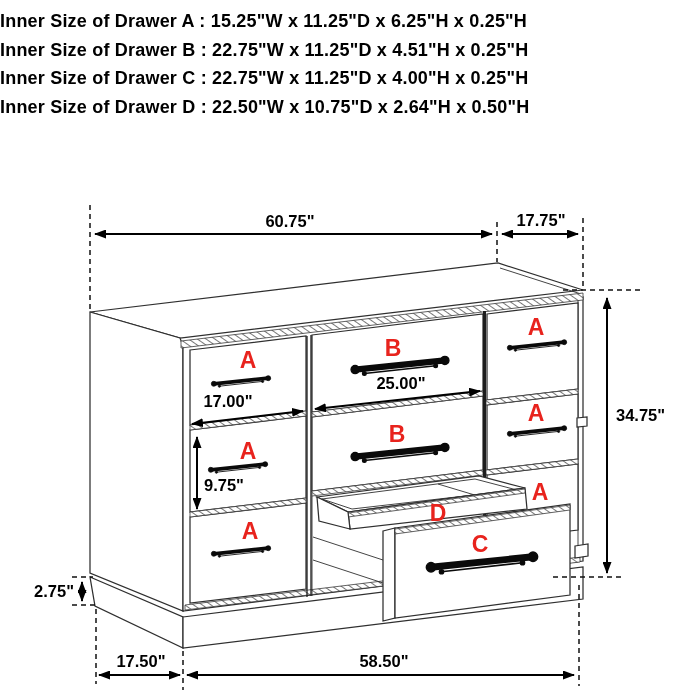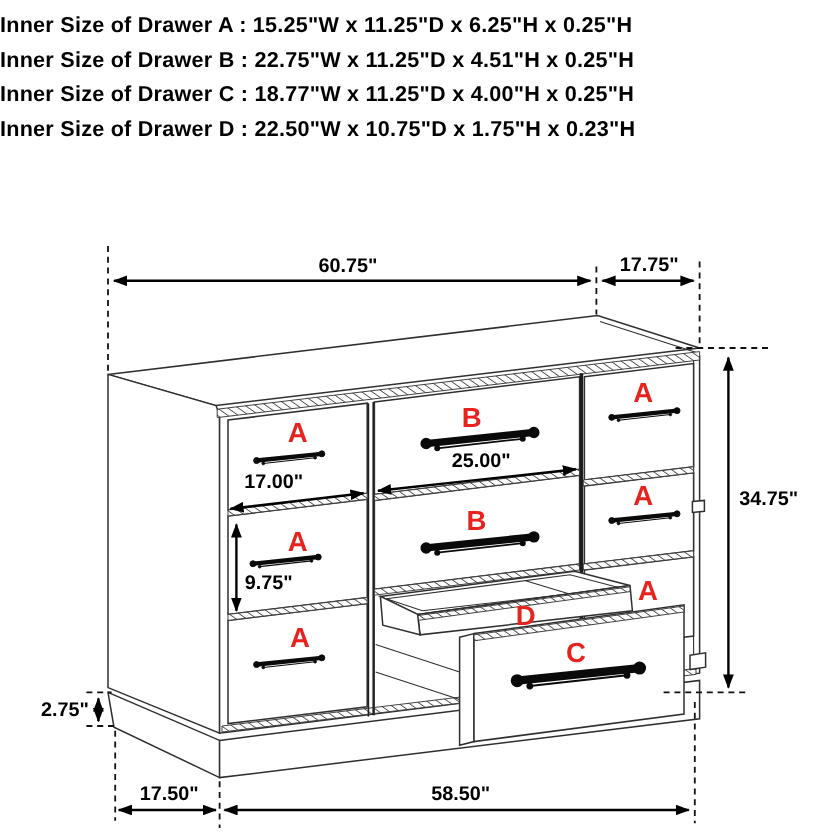--- a/index.html
+++ b/index.html
@@ -21,22 +21,22 @@
   .handle-stroke{stroke:#0a0a0a;fill:#0a0a0a;}
 </style>
 </head>
 <body>
 
 <div id="stage">
 
   <div id="spec-header">
     <div>Inner Size of Drawer A : 15.25"W x 11.25"D x 6.25"H x 0.25"H</div>
     <div>Inner Size of Drawer B : 22.75"W x 11.25"D x 4.51"H x 0.25"H</div>
-    <div>Inner Size of Drawer C : 18.77"W x 11.25"D x 4.00"H x 0.25"H</div>
-    <div>Inner Size of Drawer D : 22.50"W x 10.75"D x 1.75"H x 0.23"H</div>
+    <div>Inner Size of Drawer C : 22.75"W x 11.25"D x 4.00"H x 0.25"H</div>
+    <div>Inner Size of Drawer D : 22.50"W x 10.75"D x 2.64"H x 0.50"H</div>
   </div>
 
   <svg id="drawing" width="700" height="700" viewBox="0 0 700 700">
     <defs>
       <marker id="ah" viewBox="0 0 12 9" refX="11" refY="4.5" markerWidth="12" markerHeight="9" markerUnits="userSpaceOnUse" orient="auto-start-reverse">
         <path d="M0,0 L12,4.5 L0,9 Z" fill="#000"></path>
       </marker>
       <pattern id="hatch" width="5" height="5" patternUnits="userSpaceOnUse" patternTransform="rotate(-55)">
         <rect width="5" height="5" fill="#ffffff"></rect>
         <line x1="0" y1="0" x2="0" y2="5" stroke="#4a4a4a" stroke-width="1.5"></line>

